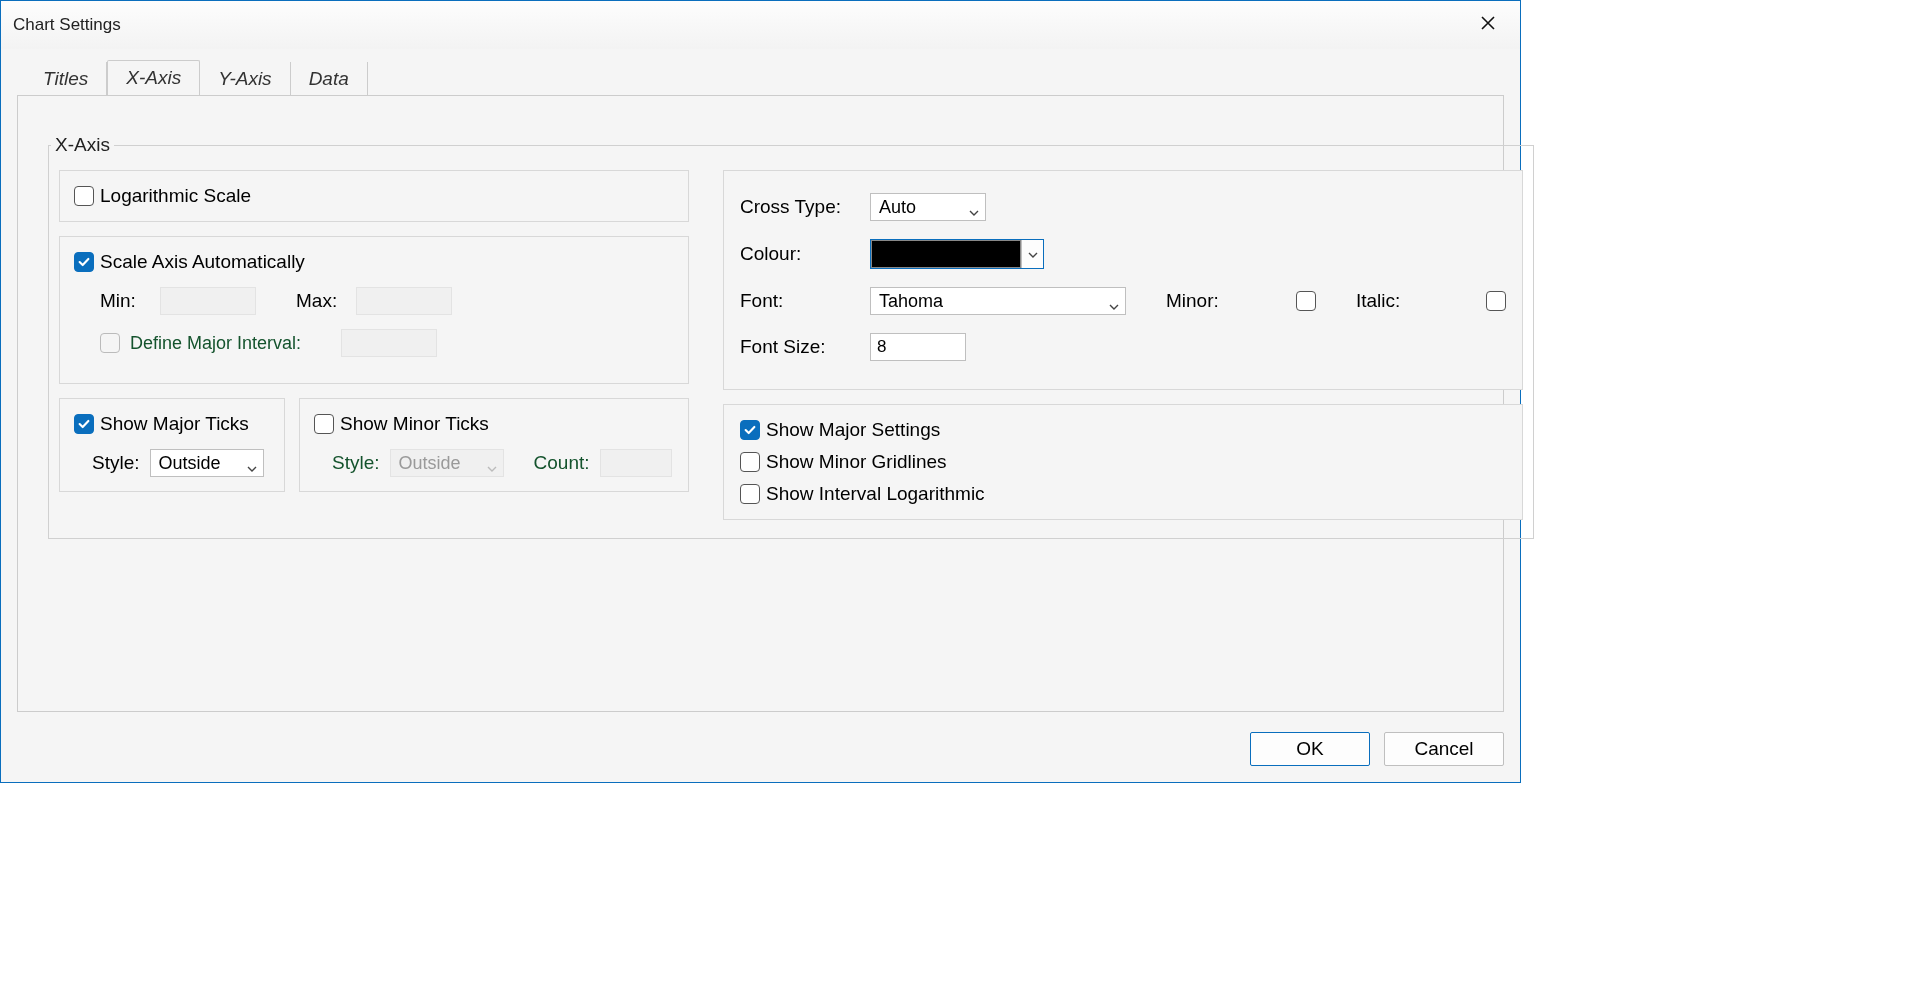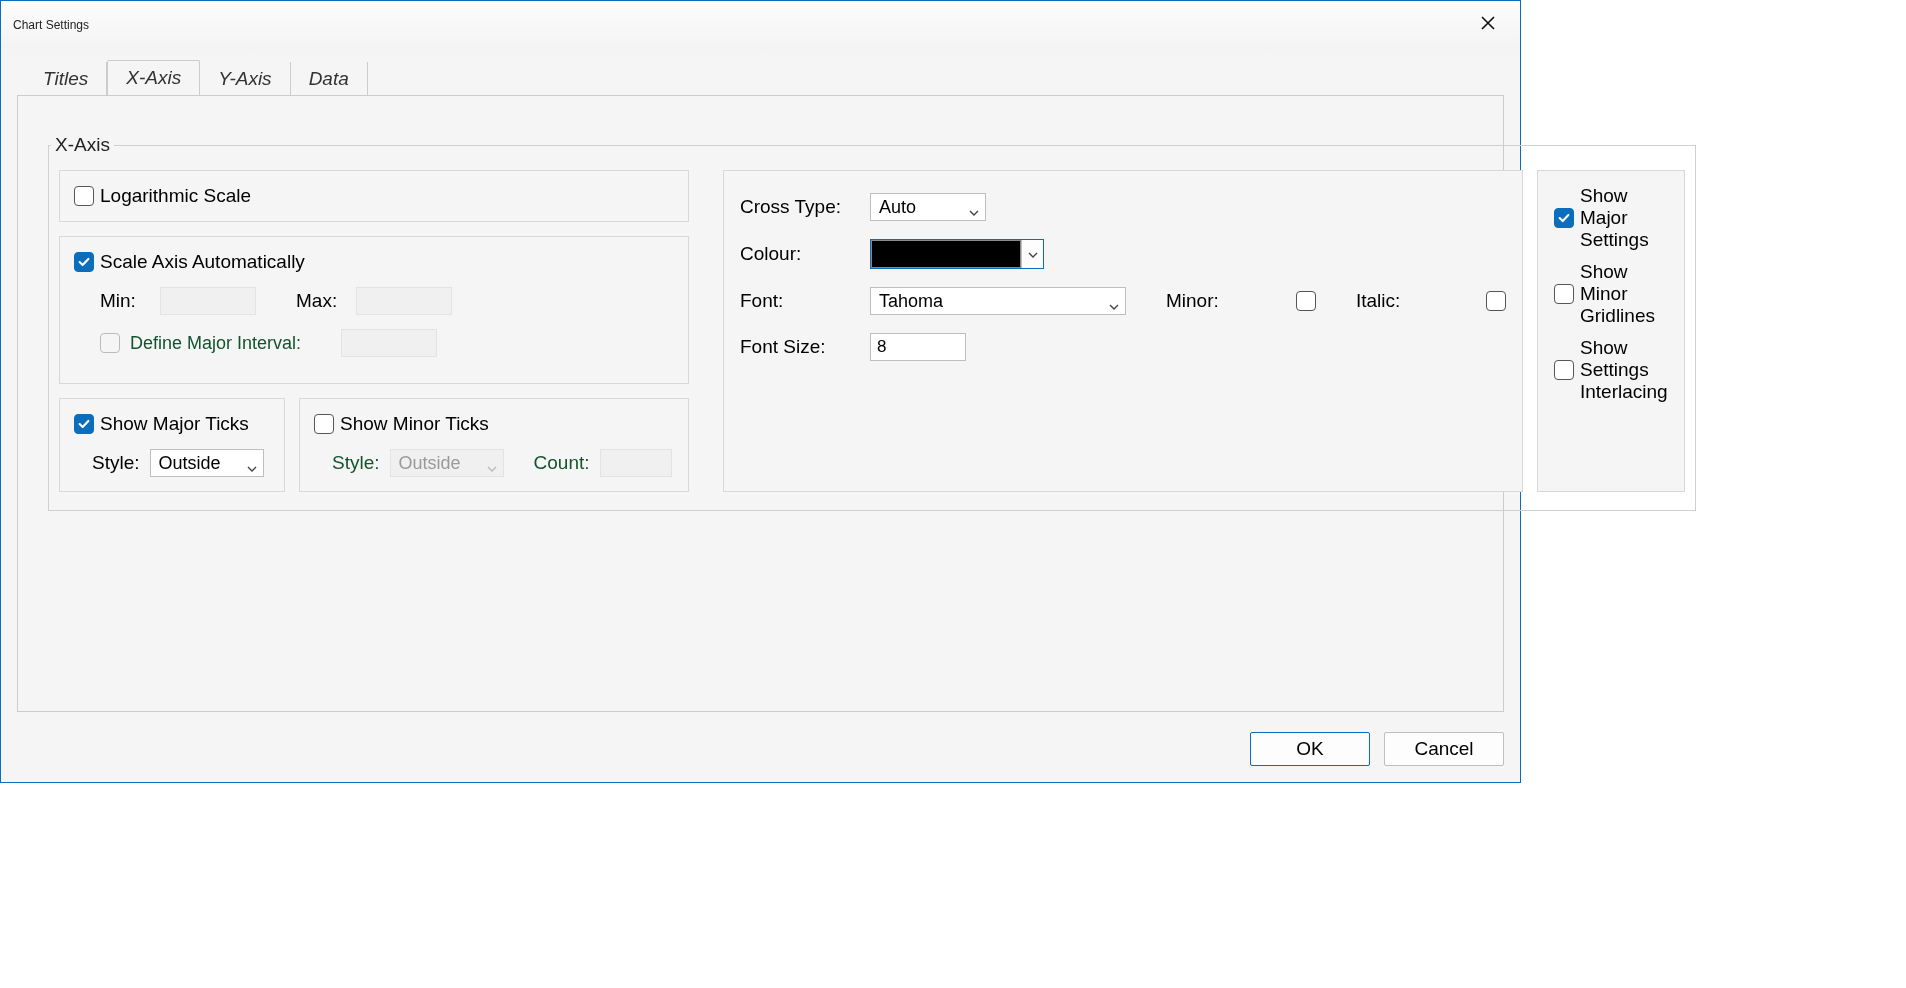--- a/index.html
+++ b/index.html
@@ -19,21 +19,21 @@
     position: relative;
   }
   .titlebar {
     height: 48px;
     display: flex;
     align-items: center;
     padding: 0 12px;
     background: linear-gradient(#fdfdfd, #f3f3f3);
   }
   .titlebar-title {
-    font-size: 12px;
+    font-size: 17px;
     color: #222;
   }
   .close-btn {
     margin-left: auto;
     width: 40px; height: 32px;
     display: flex; align-items: center; justify-content: center;
     cursor: pointer;
   }
   .close-btn svg { width: 16px; height: 16px; }
 
@@ -86,21 +86,21 @@
     padding: 0 4px;
     margin-left: 2px;
   }
 
   .columns {
     display: flex;
     gap: 34px;
     padding: 14px 10px 18px 10px;
   }
   .left-col { width: 630px; display: flex; flex-direction: column; gap: 14px; }
-  .right-col { flex: 1; display: flex; flex-direction: row; gap: 14px; }
+  .right-col { flex: 1; display: flex; flex-direction: column; gap: 14px; }
 
   .panel {
     border: 1px solid #d8d8d8;
     background: #f5f5f5;
     padding: 14px 14px;
   }
 
   .checkbox-row {
     display: flex;
     align-items: center;
@@ -374,21 +374,21 @@
                     </svg>
                 </span>
                 <span>Show Major Settings</span>
               </div>
               <div class="checkbox-row" style="margin-bottom:10px;">
                 <span class="chk"></span>
                 <span>Show Minor Gridlines</span>
               </div>
               <div class="checkbox-row">
                 <span class="chk"></span>
-                <span>Show Settings Interlacing</span>
+                <span>Show Interval Logarithmic</span>
               </div>
             </div>
 
           </div>
 
         </div>
       </fieldset>
 
     </div>
   </div>

